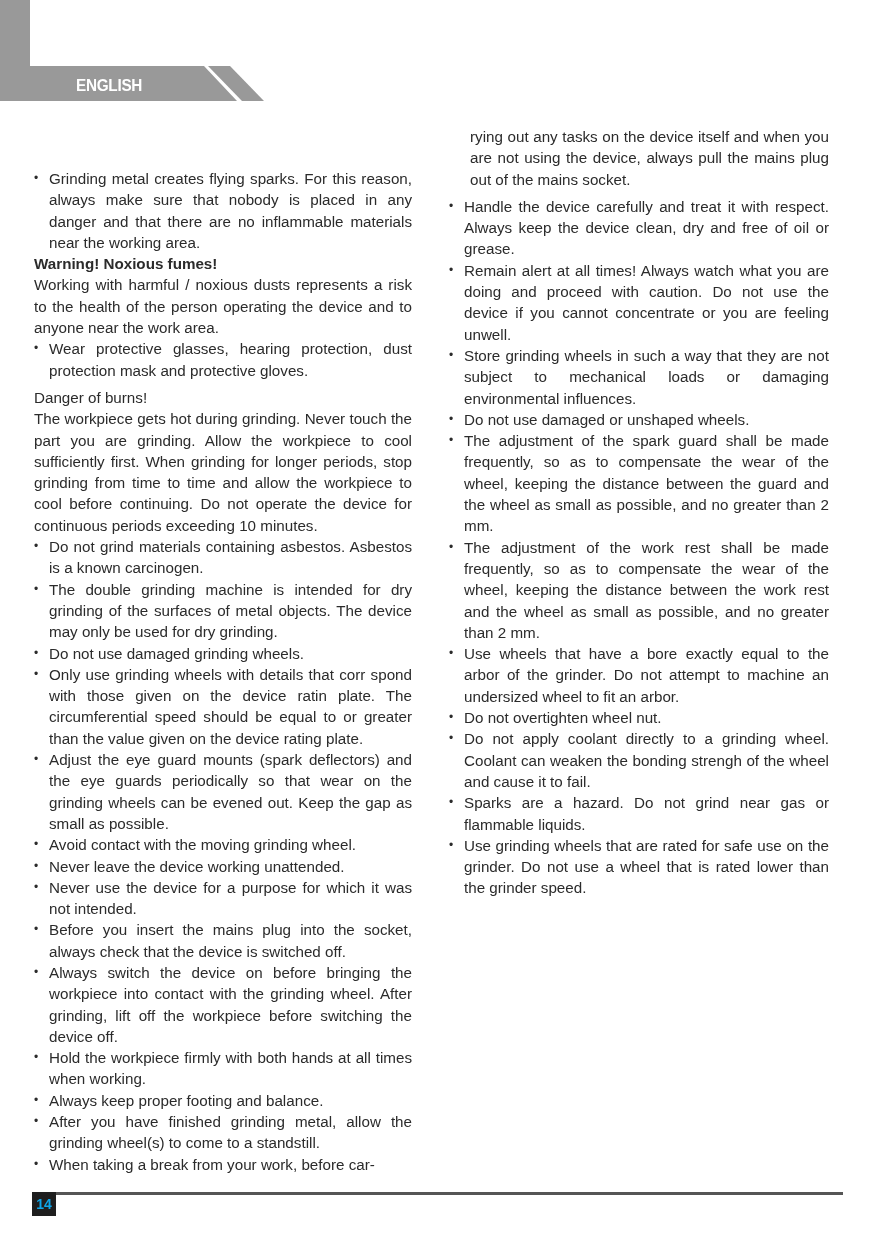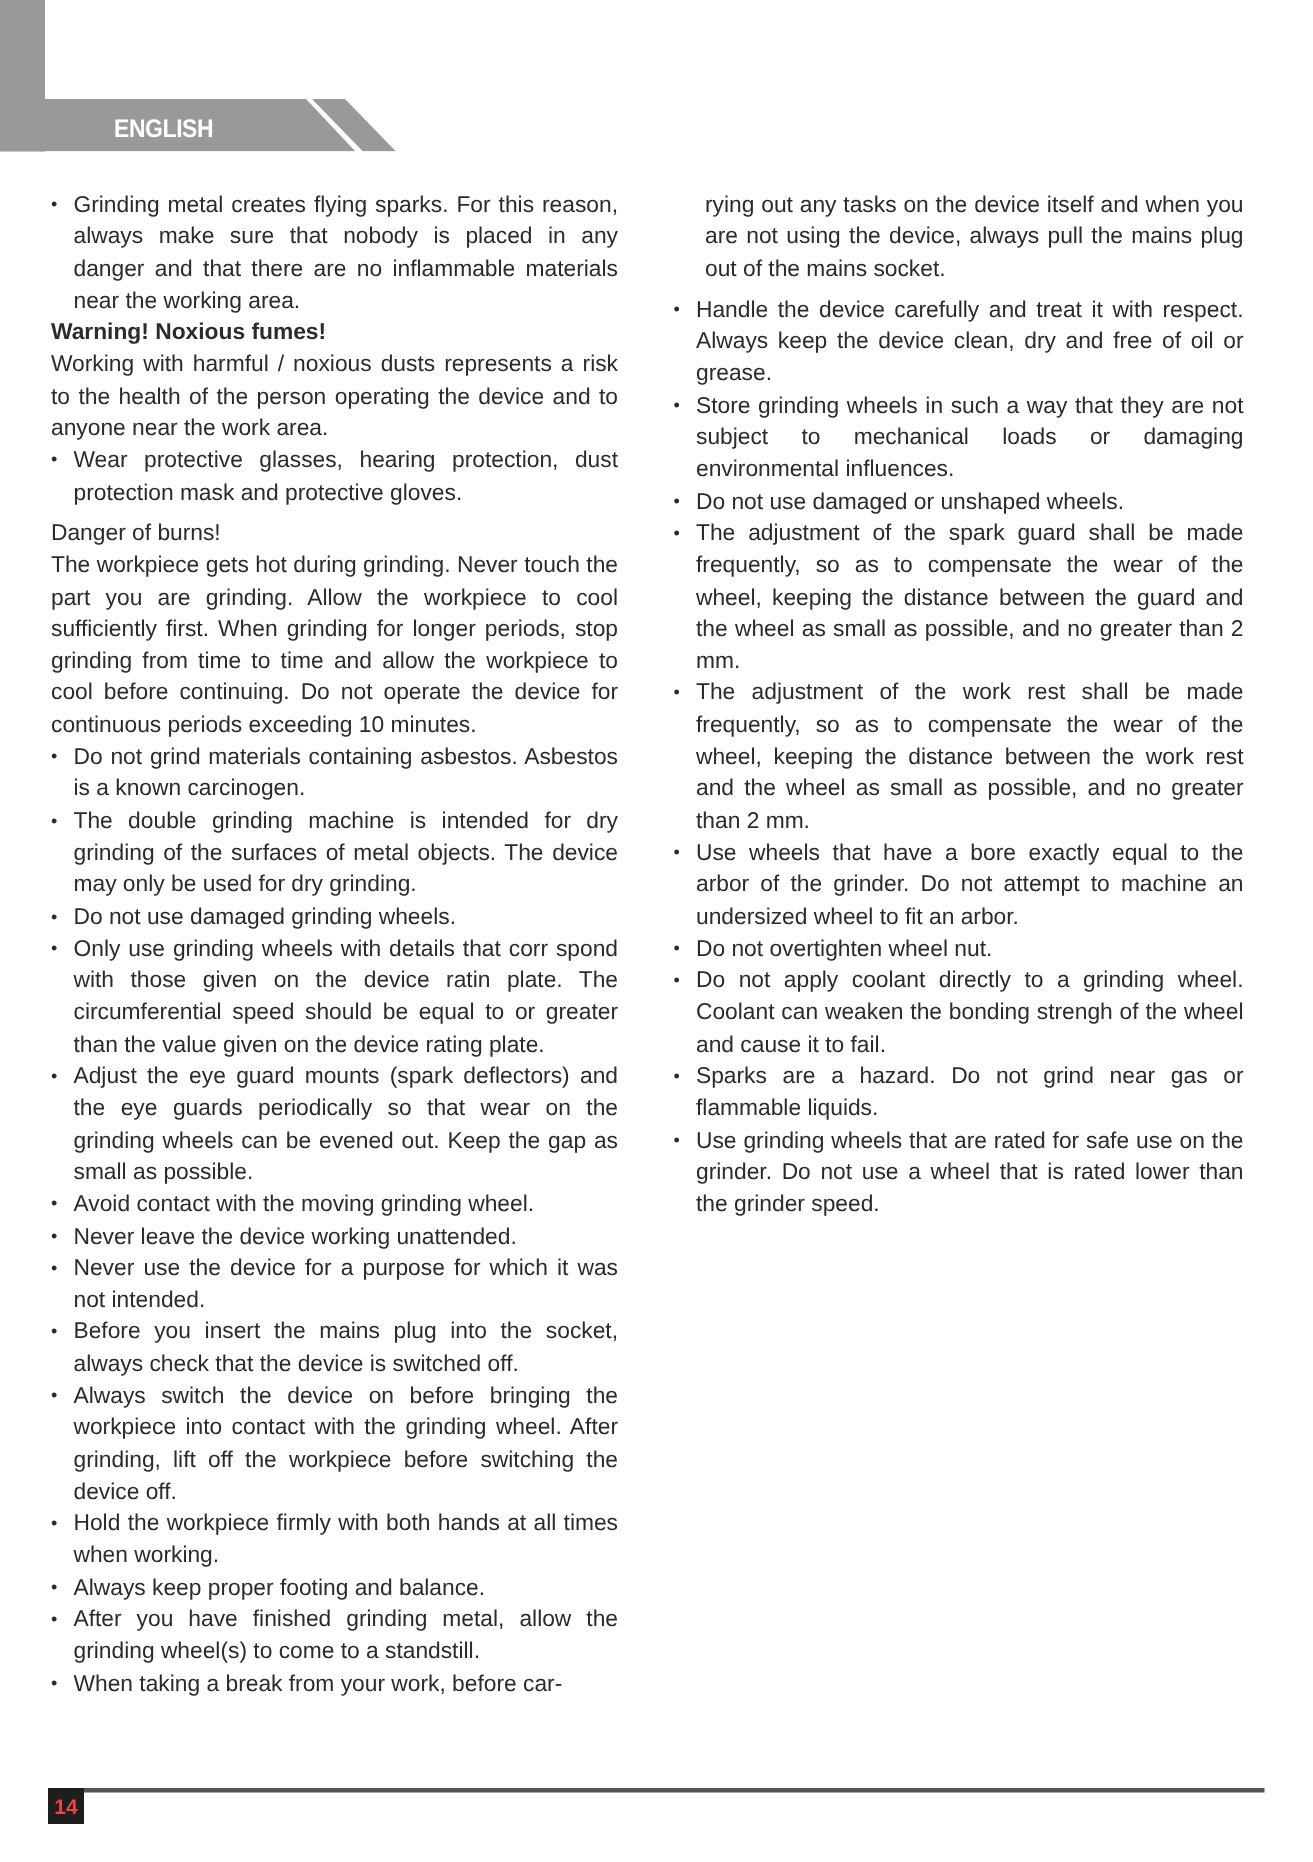--- a/index.html
+++ b/index.html
@@ -6,31 +6,31 @@
   body { width: 875px; height: 1241px; position: relative; overflow: hidden;
          font-family: "Liberation Sans", sans-serif; color: #2b2b2b; }
   .hdr-bar { position: absolute; left: 0; top: 0; width: 30px; height: 101px; background: #999999; }
   .hdr-band { position: absolute; left: 0; top: 66px; width: 237px; height: 35px; background: #999999;
               clip-path: polygon(0 0, 204px 0, 237px 35px, 0 35px); }
   .hdr-band2 { position: absolute; left: 208px; top: 66px; width: 56px; height: 35px; background: #999999;
                clip-path: polygon(0 0, 22px 0, 56px 35px, 34px 35px); }
   .hdr-label { position: absolute; left: 76px; top: 76px; font-size: 17px; font-weight: bold; color: #ffffff;
                letter-spacing: -0.3px; transform: scaleX(0.9); transform-origin: left top; }
   .col { position: absolute; top: 126px; font-size: 15.2px; line-height: 21.3px; text-align: justify; }
-  .col.left { left: 34px; width: 378px; }
+  .col.left { left: 34px; width: 378px; margin-top: 42px; }
   .col.right { left: 449px; width: 380px; top: 126px; }
   .b { position: relative; padding-left: 15px; }
   .b::before { content: "•"; position: absolute; left: 0; top: 0; font-size: 12px; }
   .p { }
   .h { font-weight: bold; }
   .cont { padding-left: 21px; margin-bottom: 6px; }
   .gap-top { margin-top: 6px; }
   .footer-line { position: absolute; left: 56px; top: 1192px; width: 787px; height: 3px; background: #555555; }
   .pageno { position: absolute; left: 32px; top: 1192px; width: 24px; height: 24px; background: #1e1e1e;
-            color: #ef4444; font-size: 14px; font-weight: bold; text-align: center; line-height: 24px; }
+            color: #0ea5e9; font-size: 14px; font-weight: bold; text-align: center; line-height: 24px; }
 </style>
 </head>
 <body>
 
 <div class="hdr-bar"></div>
 <div class="hdr-band"></div>
 <div class="hdr-band2"></div>
 <div class="hdr-label">ENGLISH</div>
 
 <div class="col left">
@@ -52,20 +52,21 @@
   <div class="b">Always switch the device on before bringing the workpiece into contact with the grinding wheel. After grinding, lift off the workpiece before switching the device off.</div>
   <div class="b">Hold the workpiece firmly with both hands at all times when working.</div>
   <div class="b">Always keep proper footing and balance.</div>
   <div class="b">After you have finished grinding metal, allow the grinding wheel(s) to come to a standstill.</div>
   <div class="b">When taking a break from your work, before car-</div>
 </div>
 
 <div class="col right">
   <div class="cont">rying out any tasks on the device itself and when you are not using the device, always pull the mains plug out of the mains socket.</div>
   <div class="b">Handle the device carefully and treat it with respect. Always keep the device clean, dry and free of oil or grease.</div>
+  <div class="b">Remain alert at all times! Always watch what you are doing and proceed with caution. Do not use the device if you cannot concentrate or you are feeling unwell.</div>
   <div class="b">Store grinding wheels in such a way that they are not subject to mechanical loads or damaging environmental influences.</div>
   <div class="b">Do not use damaged or unshaped wheels.</div>
   <div class="b">The adjustment of the spark guard shall be made frequently, so as to compensate the wear of the wheel, keeping the distance between the guard and the wheel as small as possible, and no greater than 2 mm.</div>
   <div class="b">The adjustment of the work rest shall be made frequently, so as to compensate the wear of the wheel, keeping the distance between the work rest and the wheel as small as possible, and no greater than 2 mm.</div>
   <div class="b">Use wheels that have a bore exactly equal to the arbor of the grinder. Do not attempt to machine an undersized wheel to fit an arbor.</div>
   <div class="b">Do not overtighten wheel nut.</div>
   <div class="b">Do not apply coolant directly to a grinding wheel. Coolant can weaken the bonding strengh of the wheel and cause it to fail.</div>
   <div class="b">Sparks are a hazard. Do not grind near gas or flammable liquids.</div>
   <div class="b">Use grinding wheels that are rated for safe use on the grinder. Do not use a wheel that is rated lower than the grinder speed.</div>
 </div>

